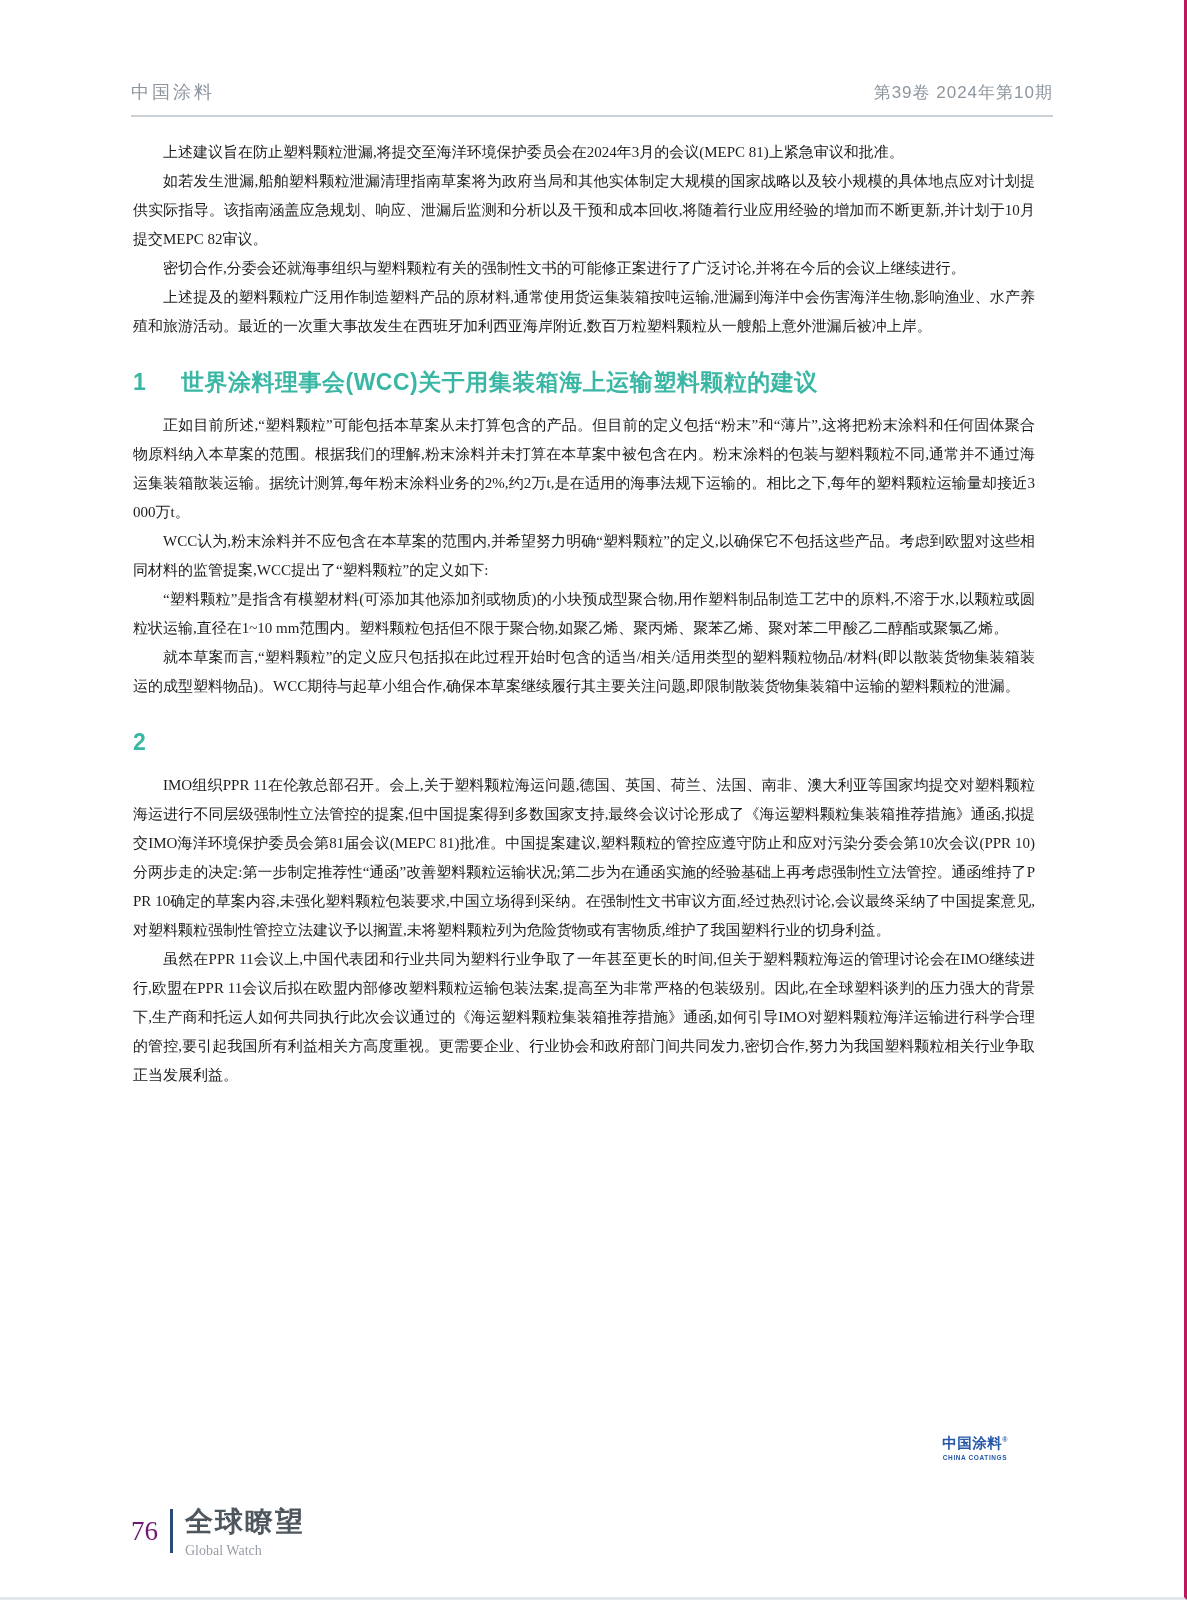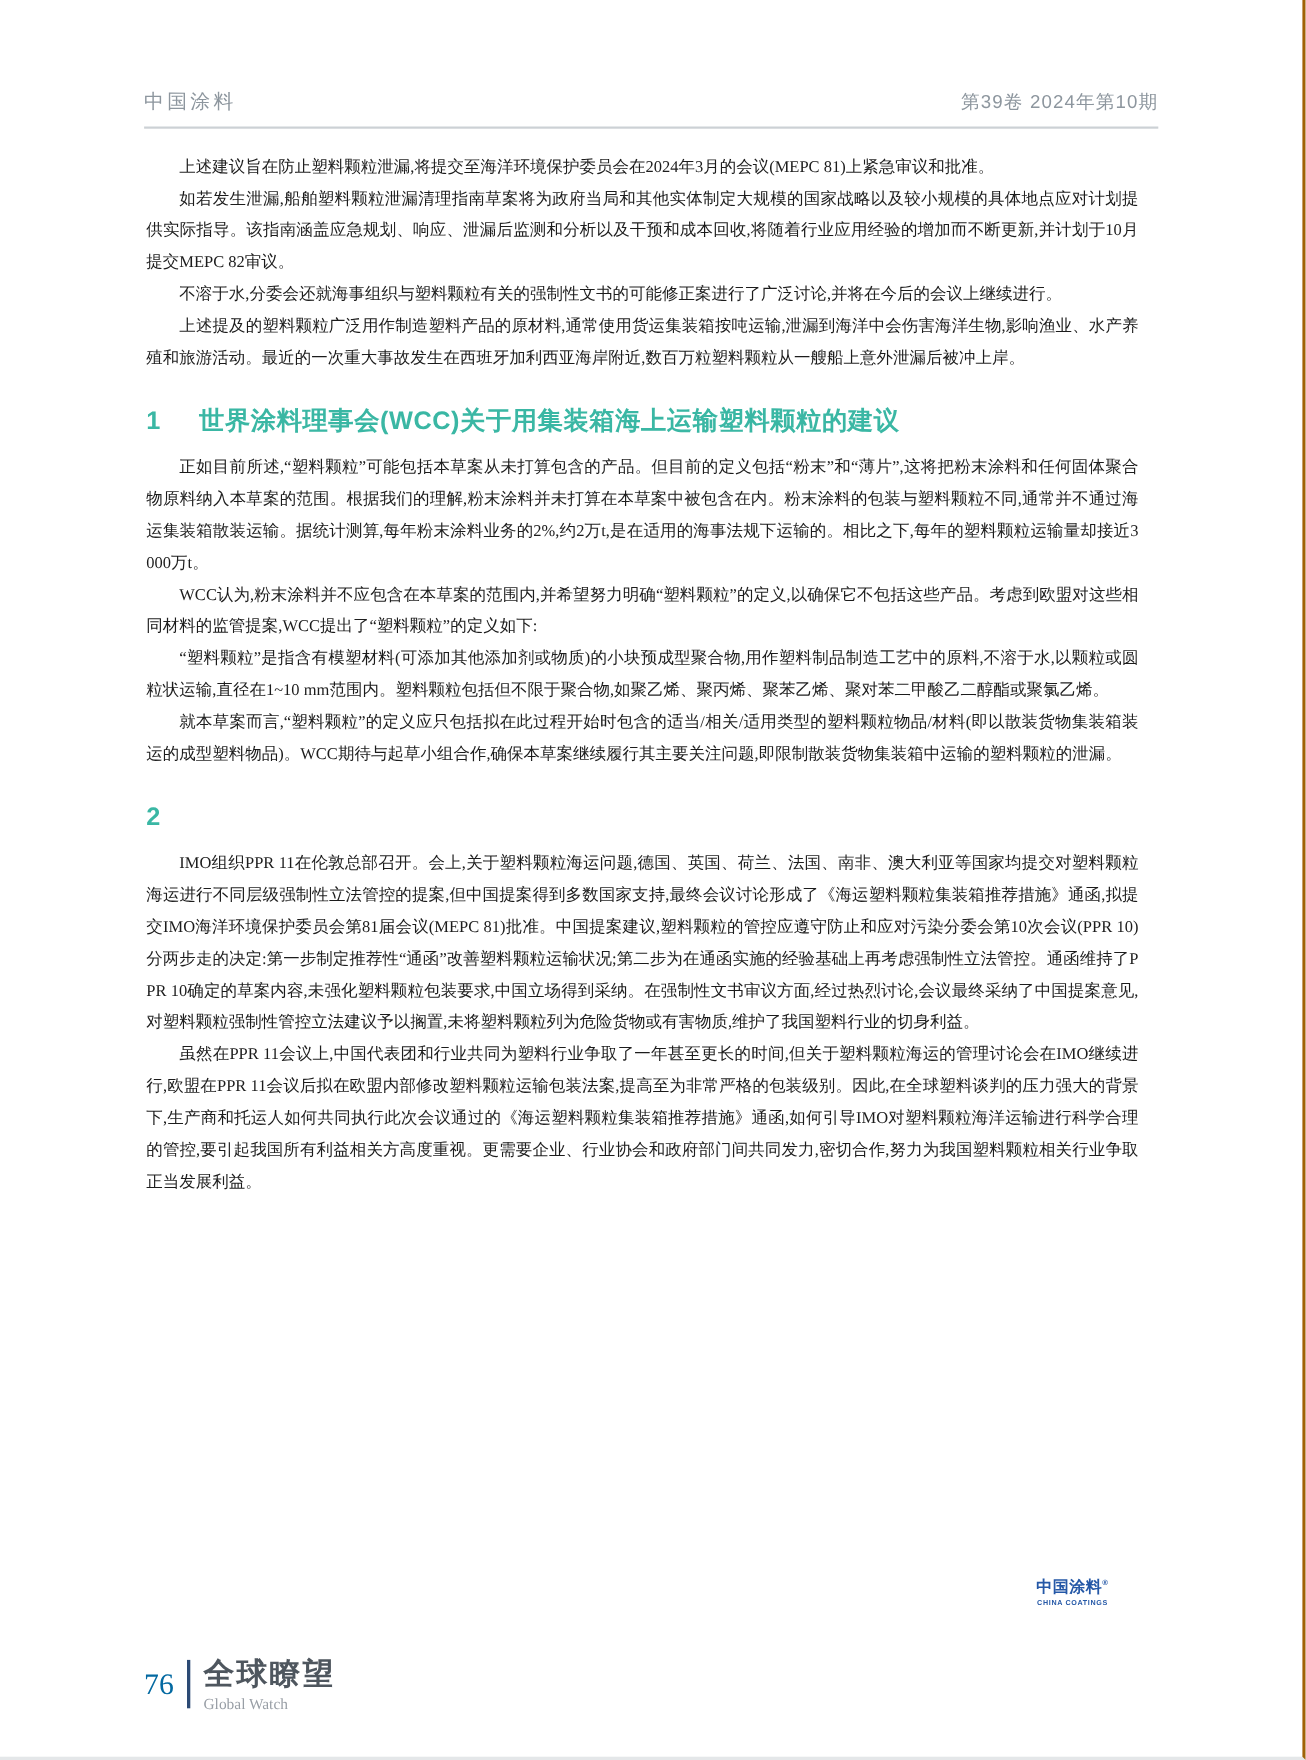--- a/index.html
+++ b/index.html
@@ -2,21 +2,21 @@
 <html lang="zh"><head>
 <meta charset="utf-8">
 <style>
   html,body { margin:0; padding:0; background:#f2f3f4; }
   .page {
     position:relative;
     width:1187px; height:1600px;
     margin:0 auto;
     background:#ffffff;
     box-sizing:border-box;
-    border-right:3px solid #a16207;
+    border-right:3px solid #be185d;
     border-bottom:3px solid #e4e7e9;
     overflow:hidden;
     font-family:"Liberation Serif","DejaVu Serif",serif;
   }
   
   .page-header {
     position:absolute; top:80px; left:131px; width:922px;
     display:flex; justify-content:space-between; align-items:baseline;
     padding-bottom:11px;
     border-bottom:2px solid #ccd1d5;
@@ -59,21 +59,21 @@
   }
   .brand-zh { font-size:14.5px; font-weight:700; letter-spacing:0.5px; white-space:nowrap; }
   .brand-mark { font-size:7px; vertical-align:top; }
   .brand-en { font-size:6.5px; font-weight:700; letter-spacing:0.6px; margin-top:2px; white-space:nowrap; }
   
   .page-footer {
     position:absolute; left:131px; top:1503px;
     display:flex; align-items:center;
   }
   .page-number {
-    font-size:27px; color:#0369a1;
+    font-size:27px; color:#701a75;
     font-family:"Liberation Serif","DejaVu Serif",serif;
     margin-right:12px;
   }
   .footer-bar { width:3px; height:44px; background:#2c4a74; margin-right:12px; }
   .footer-section-zh {
     font-size:28px; color:#4e565e; letter-spacing:2px;
     font-family:"Liberation Sans","DejaVu Sans",sans-serif; font-weight:600;
   }
   .footer-section-en {
     font-size:14px; color:#989ea5; margin-top:2px;
@@ -87,21 +87,21 @@
 
   <div class="page-header">
     <span class="journal-name">中国涂料</span>
     <span class="issue-info">第39卷   2024年第10期</span>
   </div>
 
   <div class="content">
 
     <p>上述建议旨在防止塑料颗粒泄漏,将提交至海洋环境保护委员会在2024年3月的会议(MEPC 81)上紧急审议和批准。</p>
     <p>如若发生泄漏,船舶塑料颗粒泄漏清理指南草案将为政府当局和其他实体制定大规模的国家战略以及较小规模的具体地点应对计划提供实际指导。该指南涵盖应急规划、响应、泄漏后监测和分析以及干预和成本回收,将随着行业应用经验的增加而不断更新,并计划于10月提交MEPC 82审议。</p>
-    <p>不溶于水,分委会还就海事组织与塑料颗粒有关的强制性文书的可能修正案进行了广泛讨论,并将在今后的会议上继续进行。</p>
+    <p>密切合作,分委会还就海事组织与塑料颗粒有关的强制性文书的可能修正案进行了广泛讨论,并将在今后的会议上继续进行。</p>
     <p>上述提及的塑料颗粒广泛用作制造塑料产品的原材料,通常使用货运集装箱按吨运输,泄漏到海洋中会伤害海洋生物,影响渔业、水产养殖和旅游活动。最近的一次重大事故发生在西班牙加利西亚海岸附近,数百万粒塑料颗粒从一艘船上意外泄漏后被冲上岸。</p>
 
     <div class="section-heading">
       <span class="section-number">1</span>
       <span class="section-title">世界涂料理事会(WCC)关于用集装箱海上运输塑料颗粒的建议</span>
     </div>
 
     <p>正如目前所述,“塑料颗粒”可能包括本草案从未打算包含的产品。但目前的定义包括“粉末”和“薄片”,这将把粉末涂料和任何固体聚合物原料纳入本草案的范围。根据我们的理解,粉末涂料并未打算在本草案中被包含在内。粉末涂料的包装与塑料颗粒不同,通常并不通过海运集装箱散装运输。据统计测算,每年粉末涂料业务的2%,约2万t,是在适用的海事法规下运输的。相比之下,每年的塑料颗粒运输量却接近3 000万t。</p>
     <p>WCC认为,粉末涂料并不应包含在本草案的范围内,并希望努力明确“塑料颗粒”的定义,以确保它不包括这些产品。考虑到欧盟对这些相同材料的监管提案,WCC提出了“塑料颗粒”的定义如下:</p>
     <p>“塑料颗粒”是指含有模塑材料(可添加其他添加剂或物质)的小块预成型聚合物,用作塑料制品制造工艺中的原料,不溶于水,以颗粒或圆粒状运输,直径在1~10 mm范围内。塑料颗粒包括但不限于聚合物,如聚乙烯、聚丙烯、聚苯乙烯、聚对苯二甲酸乙二醇酯或聚氯乙烯。</p>

